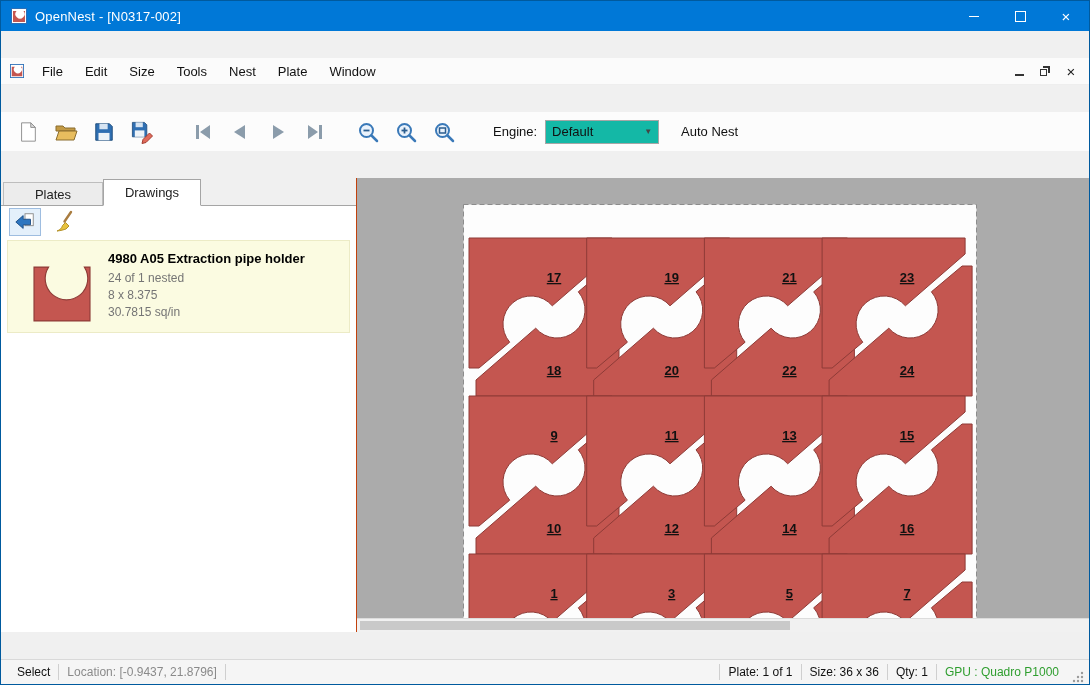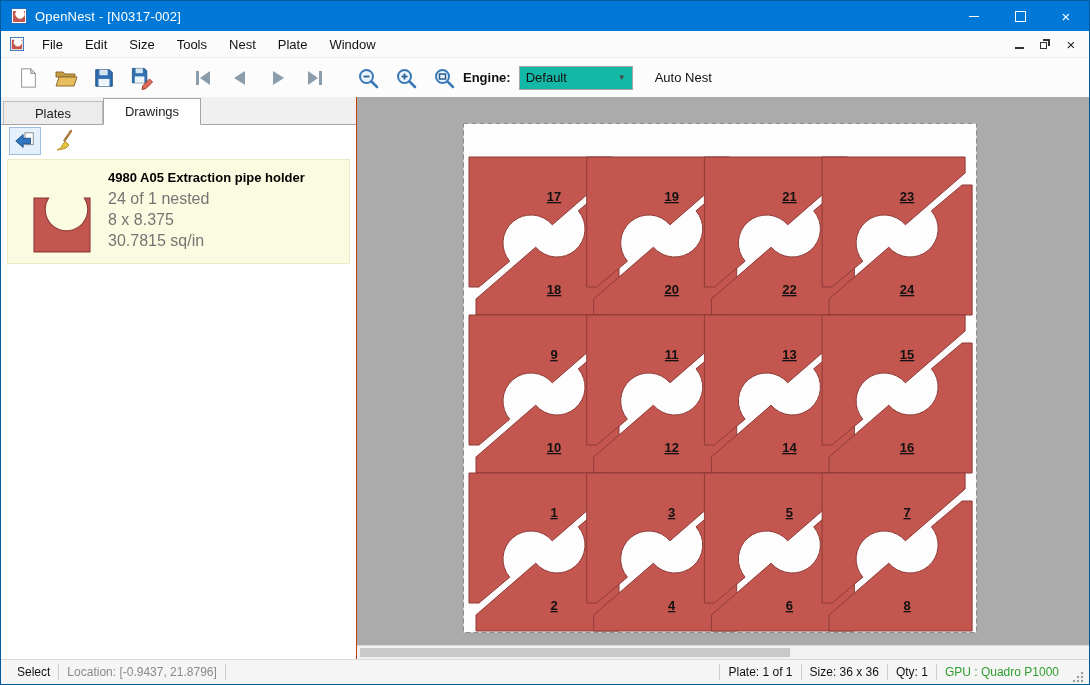--- a/index.html
+++ b/index.html
@@ -1,17 +1,17 @@
 <!DOCTYPE html>
 <html><head>
 <meta charset="utf-8">
 <style>
   html,body{margin:0;padding:0;background:#444;}
   body{width:1090px;height:685px;font-family:"Liberation Sans","DejaVu Sans",sans-serif;-webkit-font-smoothing:antialiased;}
-  .window{width:1090px;height:685px;box-sizing:border-box;border:1px solid #005a9e;display:flex;flex-direction:column;background:#f0f0f0;overflow:hidden;}
+  .window{width:1090px;height:685px;box-sizing:border-box;border:1px solid #005a9e;display:flex;flex-direction:column;background:#f0f0f0;overflow:hidden;gap:27px;}
 
   
   .titlebar{height:30px;background:#0078D7;display:flex;align-items:center;flex-shrink:0;}
   .app-icon{width:16px;height:16px;margin:0 8px 0 10px;display:grid;place-items:center;}
   .title-text{color:#fff;font-size:13px;letter-spacing:.2px;}
   .tb-btns{margin-left:auto;display:flex;height:100%;}
   .tb-btn{width:46px;height:100%;display:grid;place-items:center;color:#fff;}
   .glyph-min{width:10px;height:0;border-top:1px solid #fff;}
   .glyph-max{width:9px;height:9px;border:1px solid #fff;}
   .glyph-x{font-size:15px;line-height:1;color:#fff;}
@@ -25,40 +25,40 @@
   .mdi-controls>span{display:grid;place-items:center;width:16px;height:16px;}
   .glyph-min-dark{width:9px;height:0;border-top:2px solid #333;margin-top:7px;}
   .mdi-x{font-size:15px;color:#222;line-height:1;}
 
   
   .toolbar{height:39px;background:#fcfcfc;display:flex;align-items:center;padding-left:8px;flex-shrink:0;}
   .tbtn{width:38px;height:30px;display:grid;place-items:center;background:transparent;border:0;padding:0;}
   .tgroup{display:flex;align-items:center;}
   .g-nav{margin-left:22px;}
   .g-zoom{margin-left:14px;}
-  .engine-label{font-size:13px;font-weight:700;color:#111;}
+  .engine-label{margin-left:30px;font-size:13px;font-weight:400;color:#111;}
   .combo{margin-left:8px;width:100px;height:22px;border:1px solid #a6a6a6;background:#14b8a6;display:flex;align-items:center;padding:0 6px;font-size:13px;color:#111;}
   .combo-arrow{margin-left:auto;font-size:8px;color:#444;}
   .autonest{margin-left:22px;font-size:13px;color:#111;}
 
   
   .main{flex:1;display:flex;min-height:0;}
   .left{width:355px;flex-shrink:0;display:flex;flex-direction:column;background:#f0f0f0;border-right:1px solid #c2410c;}
   .tabstrip{height:27px;display:flex;align-items:flex-end;padding-left:2px;border-bottom:1px solid #a5a5a5;background:#f0f0f0;}
   .tab{width:100px;height:23px;display:grid;place-items:center;font-size:13px;color:#222;background:#ececec;border:1px solid #bdbdbd;border-bottom:none;box-sizing:border-box;}
   .tab.active{width:98px;height:27px;background:#fff;border:1px solid #a5a5a5;border-bottom:1px solid #fff;margin-bottom:-1px;z-index:2;}
   .panel{flex:1;background:#fff;min-height:0;}
   .panel-toolbar{display:flex;align-items:center;gap:8px;padding:4px 8px;height:32px;box-sizing:border-box;}
   .pbtn{width:32px;height:28px;display:grid;place-items:center;background:transparent;border:1px solid transparent;padding:0;}
   .pbtn.toggled{border:1px solid #9ebde0;background:#e4f0fb;}
   .draw-item{display:flex;align-items:flex-end;background:#fbfbe1;border:1px solid #ecebc6;margin:2px 6px 0 6px;padding:8px 8px 10px 8px;}
   .thumb{width:92px;display:grid;place-items:center;}
   .meta{flex:1;padding-top:2px;}
   .dtitle{font-size:13px;font-weight:700;color:#000;margin-bottom:5px;}
-  .dsub{font-size:16px;color:#757575;margin-bottom:3px;}
+  .dsub{font-size:12px;color:#757575;margin-bottom:3px;}
 
   .canvas{flex:1;position:relative;background:#ababab;overflow:hidden;}
   .plate{position:absolute;left:106px;top:26px;}
   .part-label{font-family:"Liberation Sans","DejaVu Sans",sans-serif;font-size:13px;font-weight:700;fill:#111;text-anchor:middle;text-decoration:underline;}
   .hscroll{position:absolute;left:0;right:0;bottom:0;height:13px;background:#f1f1f1;border-top:1px solid #dcdcdc;}
   .hthumb{position:absolute;left:3px;top:2px;height:9px;width:430px;background:#c9c9c9;}
 
   
   .statusbar{height:24px;background:#f5f5f5;border-top:1px solid #d9d9d9;display:flex;align-items:center;font-size:12px;color:#111;flex-shrink:0;padding:0 4px 0 8px;}
   .st{padding:0 8px;white-space:nowrap;}

